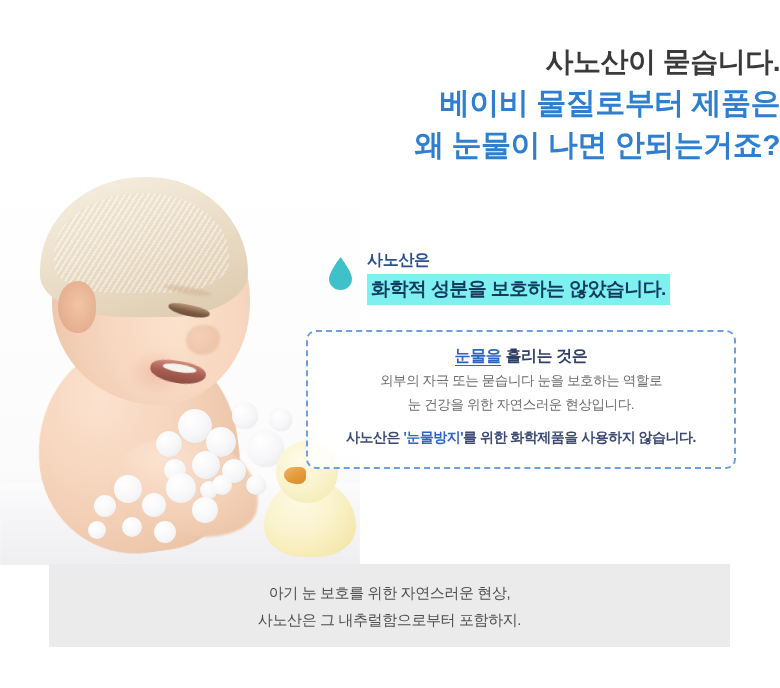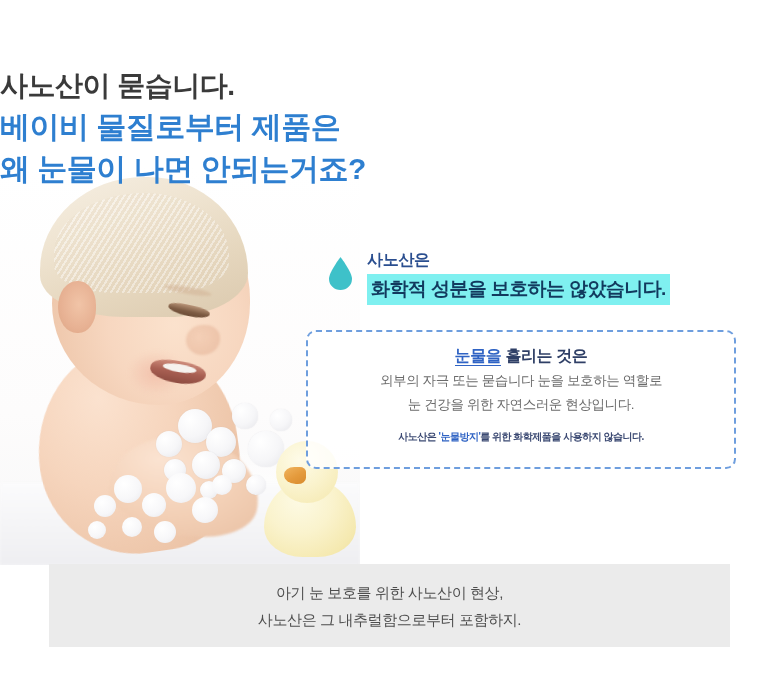--- a/index.html
+++ b/index.html
@@ -19,23 +19,22 @@
     height: 688px;
     background: #ffffff;
   }
 
   
   .headline {
     position: absolute;
     top: 42px;
     left: 0;
     width: 780px;
-    text-align: left;
+    text-align: right;
     z-index: 6;
-    margin-top: 24px;
   }
   .headline-line1 {
     font-size: 28px;
     font-weight: bold;
     color: #3a3a3a;
     letter-spacing: -0.5px;
     line-height: 40px;
   }
   .headline-line2,
   .headline-line3 {
@@ -338,21 +337,21 @@
     padding-bottom: 1px;
   }
   .info-line {
     font-size: 13.5px;
     color: #6b6b6b;
     letter-spacing: -0.4px;
     line-height: 24px;
   }
   .info-foot {
     margin-top: 8px;
-    font-size: 10px;
+    font-size: 14px;
     font-weight: bold;
     color: #3c4a73;
     letter-spacing: -0.5px;
     line-height: 24px;
   }
   .info-foot .hl2 { color: #2f63c4; }
 
   
   .footer-band {
     position: absolute;
@@ -449,17 +448,17 @@
       <span class="hl">눈물을</span><span> 흘리는 것은</span>
     </div>
     <div class="info-line">외부의 자극 또는 묻습니다 눈을 보호하는 역할로</div>
     <div class="info-line">눈 건강을 위한 자연스러운 현상입니다.</div>
     <div class="info-foot">
       <span>사노산은 </span><span class="hl2">'눈물방지'</span><span>를 위한 화학제품을 사용하지 않습니다.</span>
     </div>
   </div>
 
   <div class="footer-band">
-    <div class="footer-line">아기 눈 보호를 위한 사노산이 현상,</div>
+    <div class="footer-line">아기 눈 보호를 위한 자연스러운 현상,</div>
     <div class="footer-line">사노산은 그 내추럴함으로부터 포함하지.</div>
   </div>
 
 </div>
 
 </body></html>

